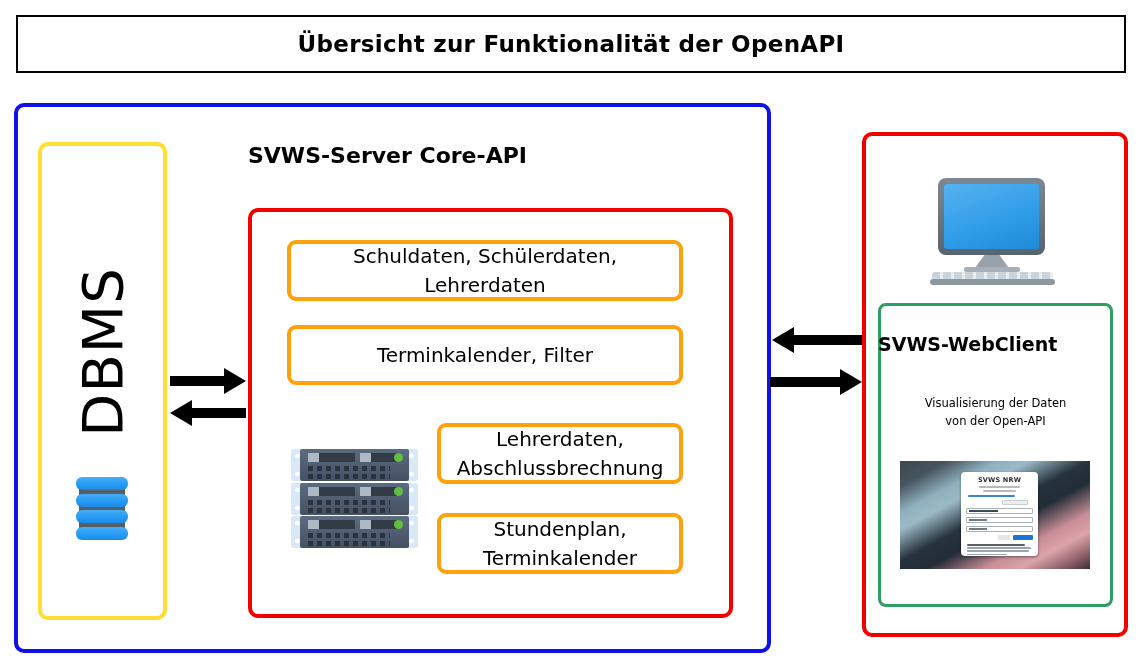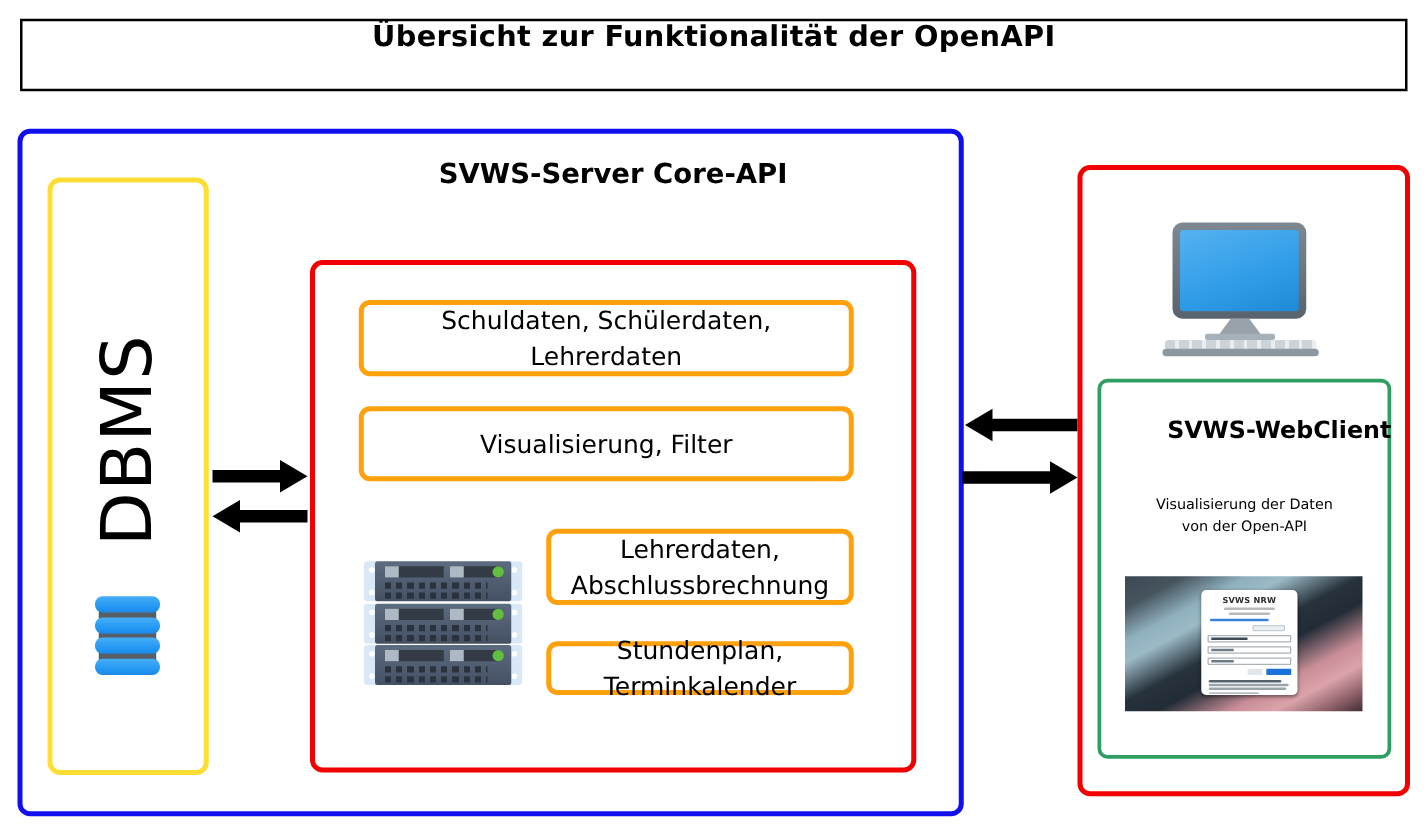--- a/index.html
+++ b/index.html
@@ -2,21 +2,21 @@
 <html><head>
 <meta charset="utf-8">
 <style>
   * { margin:0; padding:0; box-sizing:border-box; }
   html,body { background:#fff; }
   body { font-family:"DejaVu Sans","Liberation Sans",sans-serif; color:#000; }
   .stage { position:relative; width:1142px; height:668px; background:#fff; overflow:hidden; }
 
   
   .title-box { position:absolute; left:16px; top:15px; width:1110px; height:58px;
-    border:2px solid #000; display:flex; justify-content:center; }
+    border:2px solid #000; display:flex; align-items:center; justify-content:center; }
   .title-box h1 { font-size:23px; font-weight:bold; letter-spacing:.3px; }
 
   
   .blue-box  { position:absolute; left:14px;  top:103px; width:757px; height:550px;
     border:4px solid #1010ee; border-radius:10px; }
   .yellow-box{ position:absolute; left:38px;  top:142px; width:129px; height:478px;
     border:4px solid #ffde33; border-radius:10px; }
   .red-box-center { position:absolute; left:248px; top:208px; width:485px; height:410px;
     border:4px solid #f20000; border-radius:10px; }
   .red-box-right  { position:absolute; left:862px; top:132px; width:266px; height:505px;
@@ -27,29 +27,29 @@
   
   .dbms-label { position:absolute; left:102px; top:352px; transform:translate(-50%,-50%) rotate(-90deg);
     font-size:56px; white-space:nowrap; letter-spacing:1px; }
   .db-icon { position:absolute; left:76px; top:477px; width:52px; height:63px; }
   .db-icon::before { content:""; position:absolute; left:3px; right:3px; top:5px; bottom:5px;
     background:#565e66; border-radius:4px; }
   .db-icon .disk { position:relative; height:13px; margin-bottom:3.6px;
     background:linear-gradient(180deg,#45aef7 0%,#2196f3 70%,#1e88e5 100%); border-radius:6px; }
 
   
-  .core-heading { position:absolute; left:248px; top:127px; width:485px; text-align:center;
+  .core-heading { position:absolute; left:248px; top:143px; width:485px; 
     font-size:22px; font-weight:bold; }
   .feature { position:absolute; border:4px solid #ffa10a; border-radius:9px; background:#fff;
     display:flex; align-items:center; justify-content:center; text-align:center;
     font-size:20px; white-space:pre-line; line-height:1.45; }
   .feature.f1 { left:287px; top:240px; width:396px; height:61px; }
   .feature.f2 { left:287px; top:325px; width:396px; height:60px; }
   .feature.f3 { left:437px; top:423px; width:246px; height:61px; }
-  .feature.f4 { left:437px; top:513px; width:246px; height:43px; }
+  .feature.f4 { left:437px; top:513px; width:246px; height:61px; }
 
   
   .server-icon { position:absolute; left:291px; top:449px; width:127px; height:101px; }
   .srv-unit { position:relative; height:32px; margin-bottom:1.5px; }
   .srv-rail { position:absolute; top:0; bottom:0; width:13px; background:#d9e8f7; border-radius:3px;
     background-image:radial-gradient(circle at 6.5px 7px,#fff 2px,rgba(255,255,255,0) 2.6px),
                      radial-gradient(circle at 6.5px 25px,#fff 2px,rgba(255,255,255,0) 2.6px); }
   .srv-rail.left{ left:0; } .srv-rail.right{ right:0; }
   .srv-body { position:absolute; left:9px; right:9px; top:0; bottom:0;
     background:linear-gradient(180deg,#5c6c80,#455063); border-radius:2px; }
@@ -86,21 +86,21 @@
     clip-path:polygon(28% 0,72% 0,100% 100%,0 100%); }
   .monitor-base { position:absolute; left:964px; top:267px; width:56px; height:5px;
     background:#a6b0b8; border-radius:2px; }
   .keyboard-keys { position:absolute; left:932px; top:272px; width:121px; height:8px;
     background:#e9edf0; border-radius:3px;
     background-image:repeating-linear-gradient(90deg,#ccd4da 0 8px,rgba(0,0,0,0) 8px 11px); }
   .keyboard-base { position:absolute; left:930px; top:279px; width:125px; height:6px;
     background:#8d979f; border-radius:3px; }
 
   
-  .webclient-heading { position:absolute; left:878px; top:333px; width:235px; text-align:right;
+  .webclient-heading { position:absolute; left:878px; top:333px; width:235px; text-align:left;
     font-size:19px; font-weight:bold; }
   .webclient-desc { position:absolute; left:878px; top:395px; width:235px; text-align:center;
     font-size:11.5px; line-height:1.55; white-space:pre-line; }
 
   
   .login-preview { position:absolute; left:900px; top:461px; width:190px; height:108px;
     background:linear-gradient(152deg,#3e4850 0%,#46545e 12%,#8fb0be 25%,#9bbac6 33%,
       #27323c 48%,#212c36 58%,#c98e97 73%,#dba3aa 82%,#8d5f68 92%,#402d33 100%);
     overflow:hidden; }
   .login-card { position:absolute; left:61px; top:11px; width:77px; height:84px; background:#fff;
@@ -140,21 +140,21 @@
     <div class="disk"></div>
     <div class="disk"></div>
     <div class="disk"></div>
     <div class="disk"></div>
   </div>
 
   <div class="core-heading">SVWS-Server Core-API</div>
   <div class="red-box-center"></div>
 
   <div class="feature f1">Schuldaten, Schülerdaten, Lehrerdaten</div>
-  <div class="feature f2">Visualisierung, Filter</div>
+  <div class="feature f2">Terminkalender, Filter</div>
   <div class="feature f3">Lehrerdaten,
 Abschlussbrechnung</div>
   <div class="feature f4">Stundenplan,
 Terminkalender</div>
 
   <div class="server-icon">
     <div class="srv-unit">
       <div class="srv-rail left"></div>
         <div class="srv-rail right"></div>
       <div class="srv-body">

